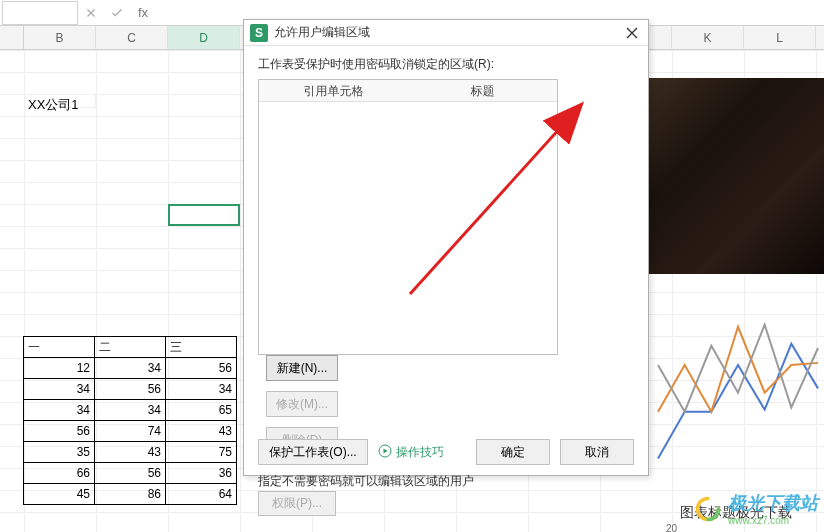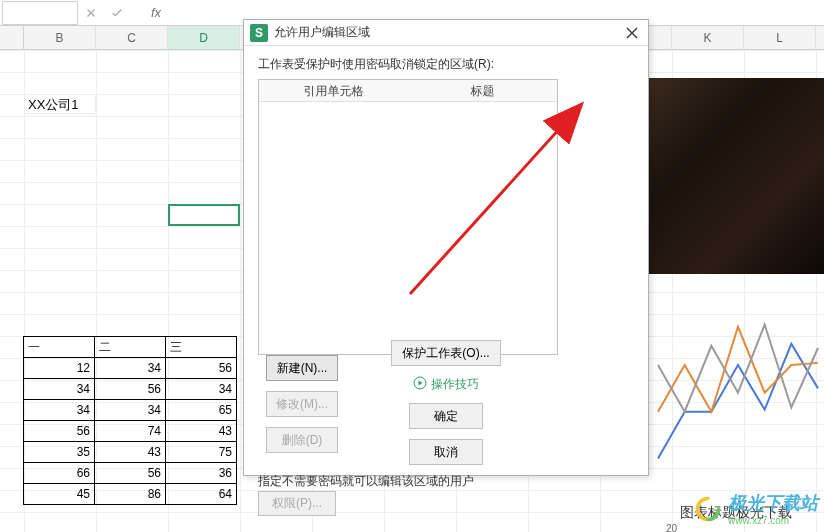--- a/index.html
+++ b/index.html
@@ -3,34 +3,34 @@
 <meta charset="utf-8">
 <style>
   * { box-sizing: border-box; margin: 0; padding: 0; font-family: "Microsoft YaHei", sans-serif; }
   body { width: 824px; height: 532px; background: #fff; position: relative; overflow: hidden; }
 
   
   .formula-bar { position: absolute; top: 0; left: 0; right: 0; height: 26px; display: flex; align-items: center; border-bottom: 1px solid #d0d0d0; background: #fff; }
   .name-box { width: 76px; height: 24px; border: 1px solid #d0d0d0; margin: 1px 0 0 2px; background: #fff; }
   .fb-btn { width: 26px; height: 24px; display: flex; align-items: center; justify-content: center; color: #888; }
   .fb-btn svg { width: 14px; height: 14px; }
-  .fx { font-style: italic; font-size: 13px; color: #777; margin-left: 21px; }
+  .fx { font-size: 13px; color: #777; margin-left: 8px; }
 
   
   .col-headers { position: absolute; top: 26px; left: 0; right: 0; height: 24px; display: flex; background: #f4f4f4; border-bottom: 1px solid #d0d0d0; font-size: 12px; color: #666; }
   .rowhead-corner { width: 24px; border-right: 1px solid #d0d0d0; }
   .colh { width: 72px; text-align: center; line-height: 24px; border-right: 1px solid #e0e0e0; }
   .colh.sel { background: #d8eee4; color: #2a8a5e; }
 
   
   .grid { position: absolute; top: 50px; left: 0; width: 824px; height: 482px; }
   .cell { position: absolute; border-right: 1px solid #eee; border-bottom: 1px solid #eee; font-size: 12px; padding: 2px 4px; }
   .gridlines::before { content: ""; position: absolute; inset: 0; background-image: linear-gradient(to right,#eee 1px,transparent 1px),linear-gradient(to bottom,#eee 1px,transparent 1px); background-size: 72px 22px; background-position: 24px 0; }
 
-  .a3 { left: 24px; top: 44px; width: 72px; height: 20px; font-size: 13px; }
+  .a3 { left: 24px; top: 44px; width: 72px; height: 14px; font-size: 13px; }
 
   
   .active-cell { position: absolute; left: 168px; top: 154px; width: 72px; height: 22px; border: 2px solid #2e9a67; }
 
   
   .data-table { position: absolute; left: 23px; top: 286px; border: 1px solid #000; border-collapse: collapse; font-size: 12px; }
   .data-table th, .data-table td { border: 1px solid #000; width: 71px; height: 21px; padding: 0 4px; text-align: right; }
   .data-table th { text-align: left; font-weight: normal; }
 
   
@@ -52,21 +52,21 @@
   .dlg-label { margin-bottom: 6px; }
   .listbox { width: 300px; height: 276px; border: 1px solid #c0c0c0; background: #fff; display: inline-block; vertical-align: top; }
   .listbox-hdr { display: flex; height: 22px; border-bottom: 1px solid #e0e0e0; background: #f8f8f8; }
   .listbox-hdr div { flex: 1; text-align: center; line-height: 22px; font-size: 12px; color: #444; }
   .side-btns { display: inline-block; vertical-align: top; margin-left: 8px; }
   .side-btns button { display: block; width: 72px; height: 26px; margin-bottom: 10px; font-size: 12px; background: #f0f0f0; border: 1px solid #c0c0c0; cursor: pointer; }
   .side-btns button:disabled { color: #aaa; }
   .side-btns button.highlight { background: #e8e8e8; border-color: #a0a0a0; }
   .perm-label { margin-top: 10px; margin-bottom: 1px; }
   .perm-btn { width: 78px; height: 25px; font-size: 12px; background: #f0f0f0; border: 1px solid #c0c0c0; color: #aaa; }
-  .dlg-footer { position: absolute; bottom: 10px; left: 14px; right: 14px; display: flex; align-items: center; gap: 10px; flex-direction: column; }
+  .dlg-footer { position: absolute; bottom: 10px; left: 14px; right: 14px; display: flex; align-items: center; gap: 10px; }
   .dlg-footer .protect { width: 110px; height: 26px; font-size: 12px; background: #f0f0f0; border: 1px solid #c0c0c0; }
   .dlg-footer .tips { color: #2e9a67; font-size: 12px; display: flex; align-items: flex-start; gap: 4px; flex: 1; }
   .dlg-footer .ok, .dlg-footer .cancel { width: 74px; height: 26px; font-size: 12px; background: #f0f0f0; border: 1px solid #c0c0c0; }
 
   
   .arrow { position: absolute; left: 390px; top: 94px; pointer-events: none; }
 
   
   .wm { position: absolute; right: 6px; bottom: 6px; font-size: 18px; font-weight: bold; font-style: italic; color: #4fb5e0; display: flex; align-items: center; gap: 6px; }
   .wm .sub { font-size: 10px; color: #6cc56c; font-weight: normal; font-style: normal; display:block; }

